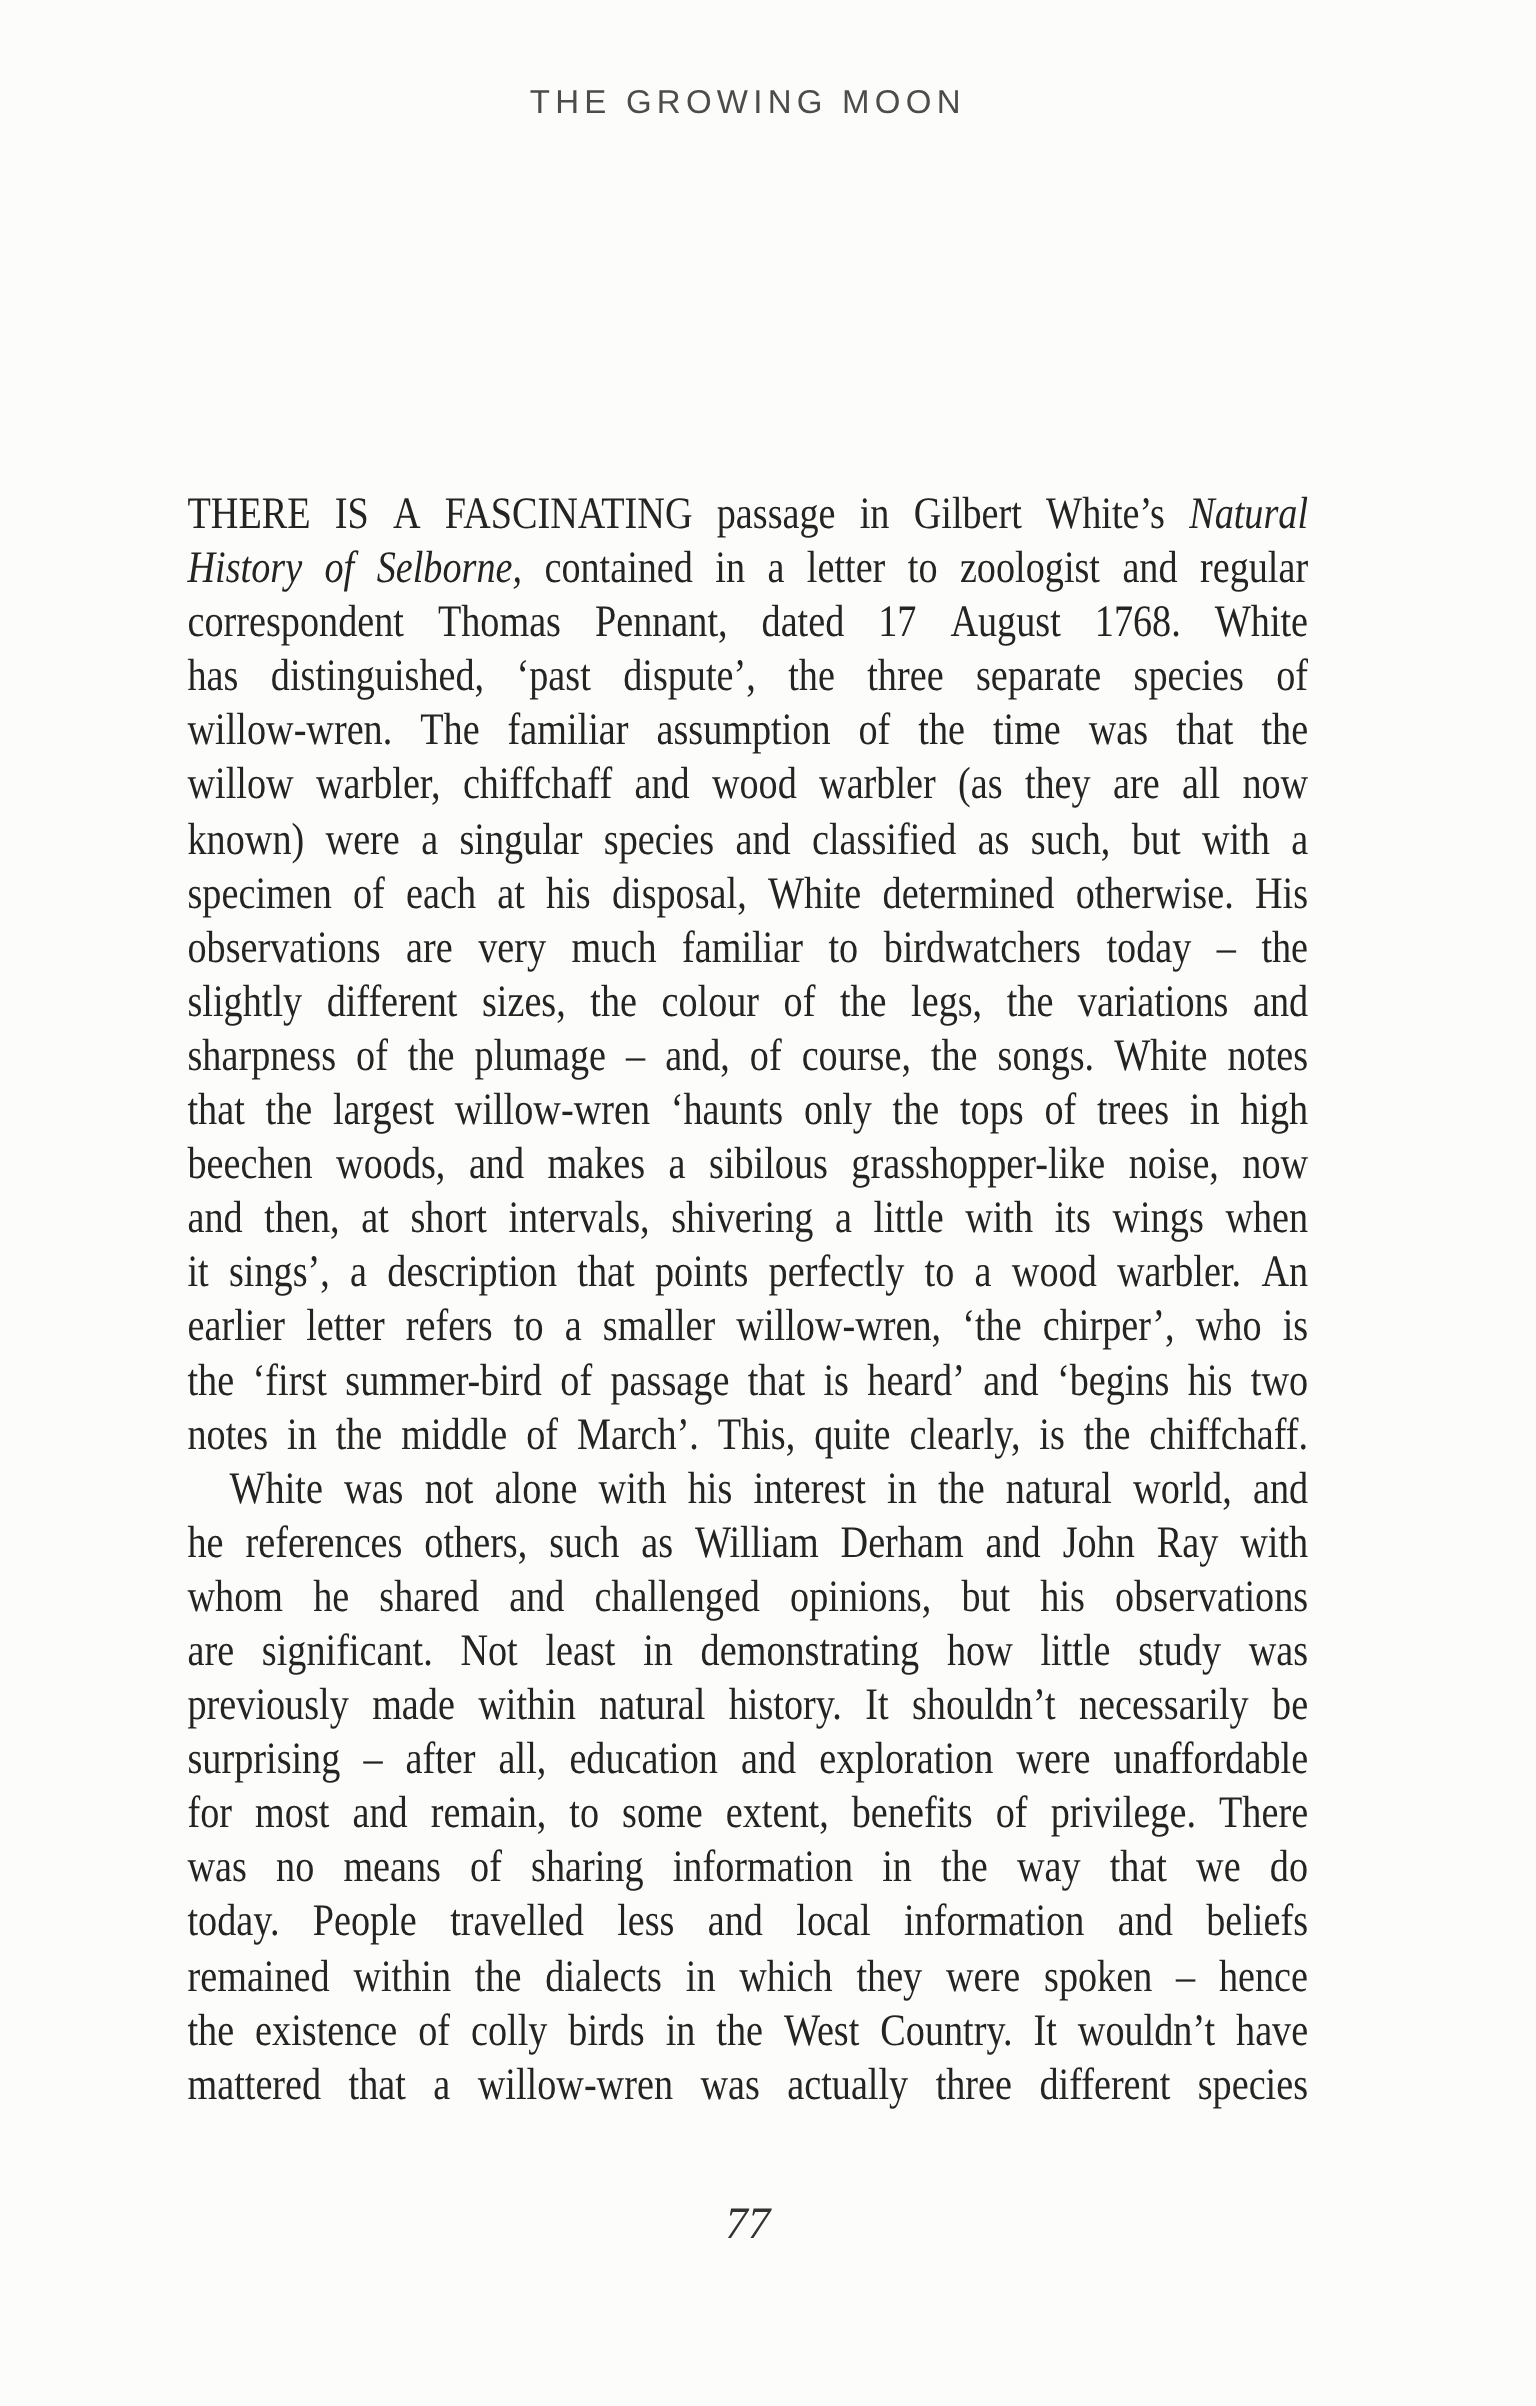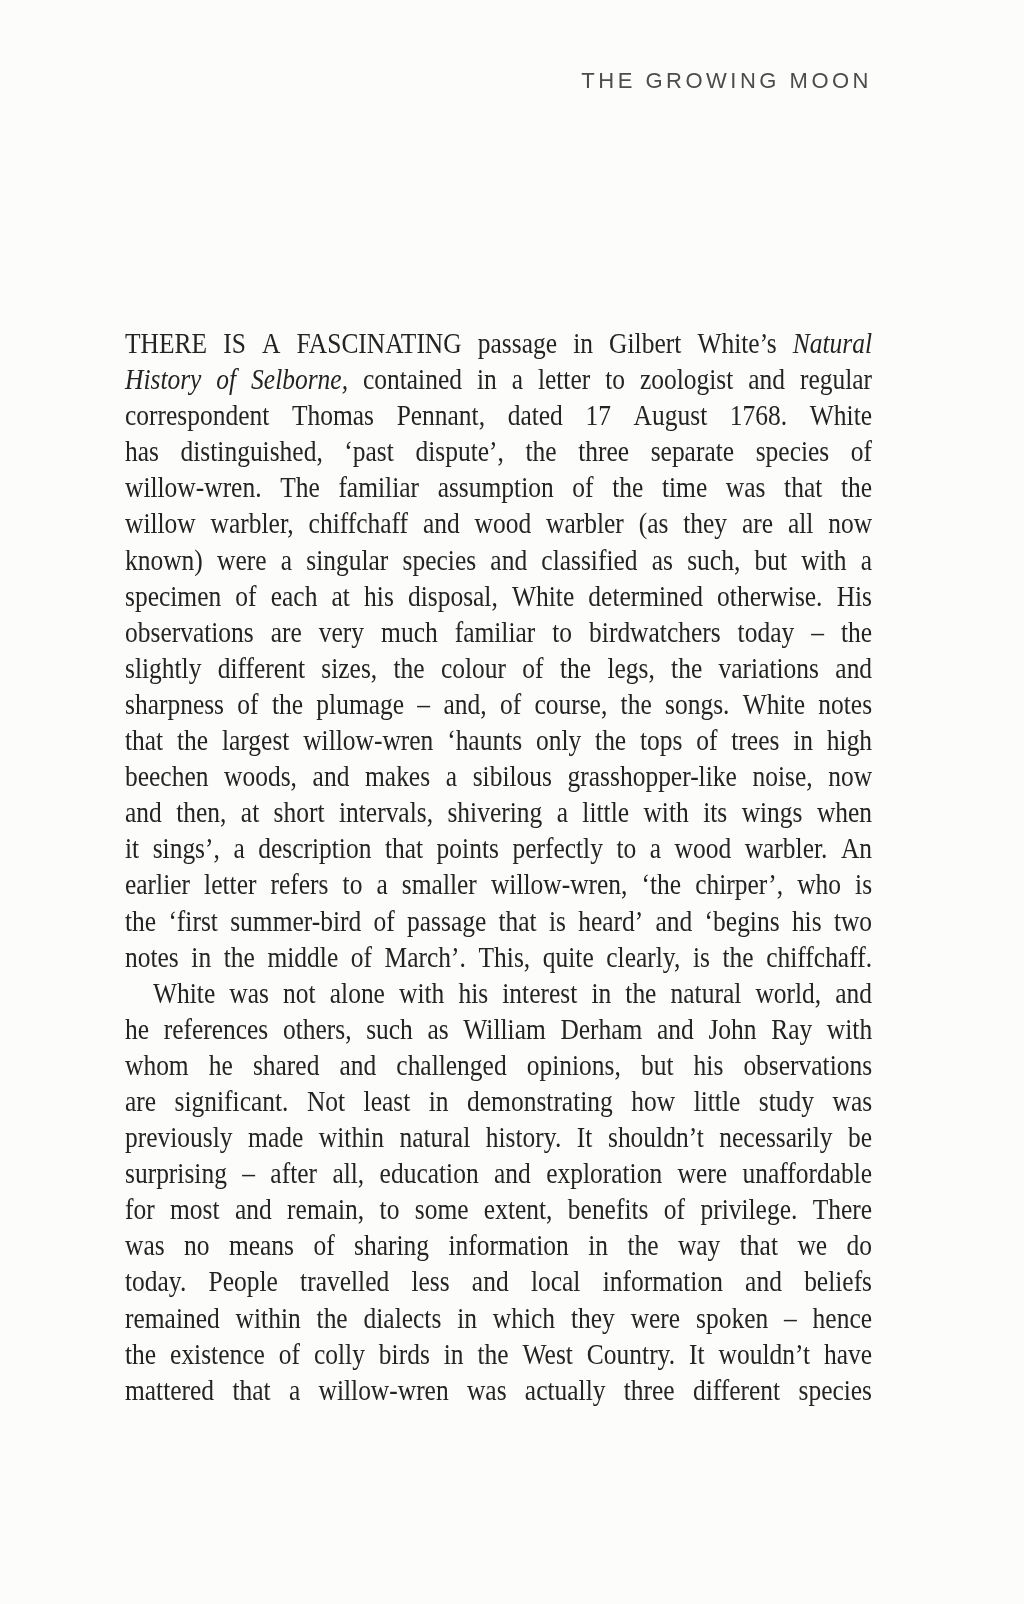--- a/index.html
+++ b/index.html
@@ -19,23 +19,23 @@
     overflow: hidden;
   }
   .page {
     position: absolute;
     inset: 0;
     background: var(--bg);
   }
   .running-header {
     position: absolute;
     left: 125px;
-    top: 68px;
+    top: 55px;
     width: 747px;
-    text-align: right;
+    text-align: center;
     font-family: "Liberation Sans", sans-serif;
     font-weight: 300;
     font-size: 22px;
     letter-spacing: 3.5px;
     color: var(--header);
   }
   .text-block {
     position: absolute;
     left: 125px;
     top: 326px;
@@ -444,13 +444,14 @@
         <span class="word">a</span>
         <span class="word">willow-wren</span>
         <span class="word">was</span>
         <span class="word">actually</span>
         <span class="word">three</span>
         <span class="word">different</span>
         <span class="word">species</span>
       </div>
     </div>
 
+  <div class="folio">77</div>
 </div>
 
 </body></html>

